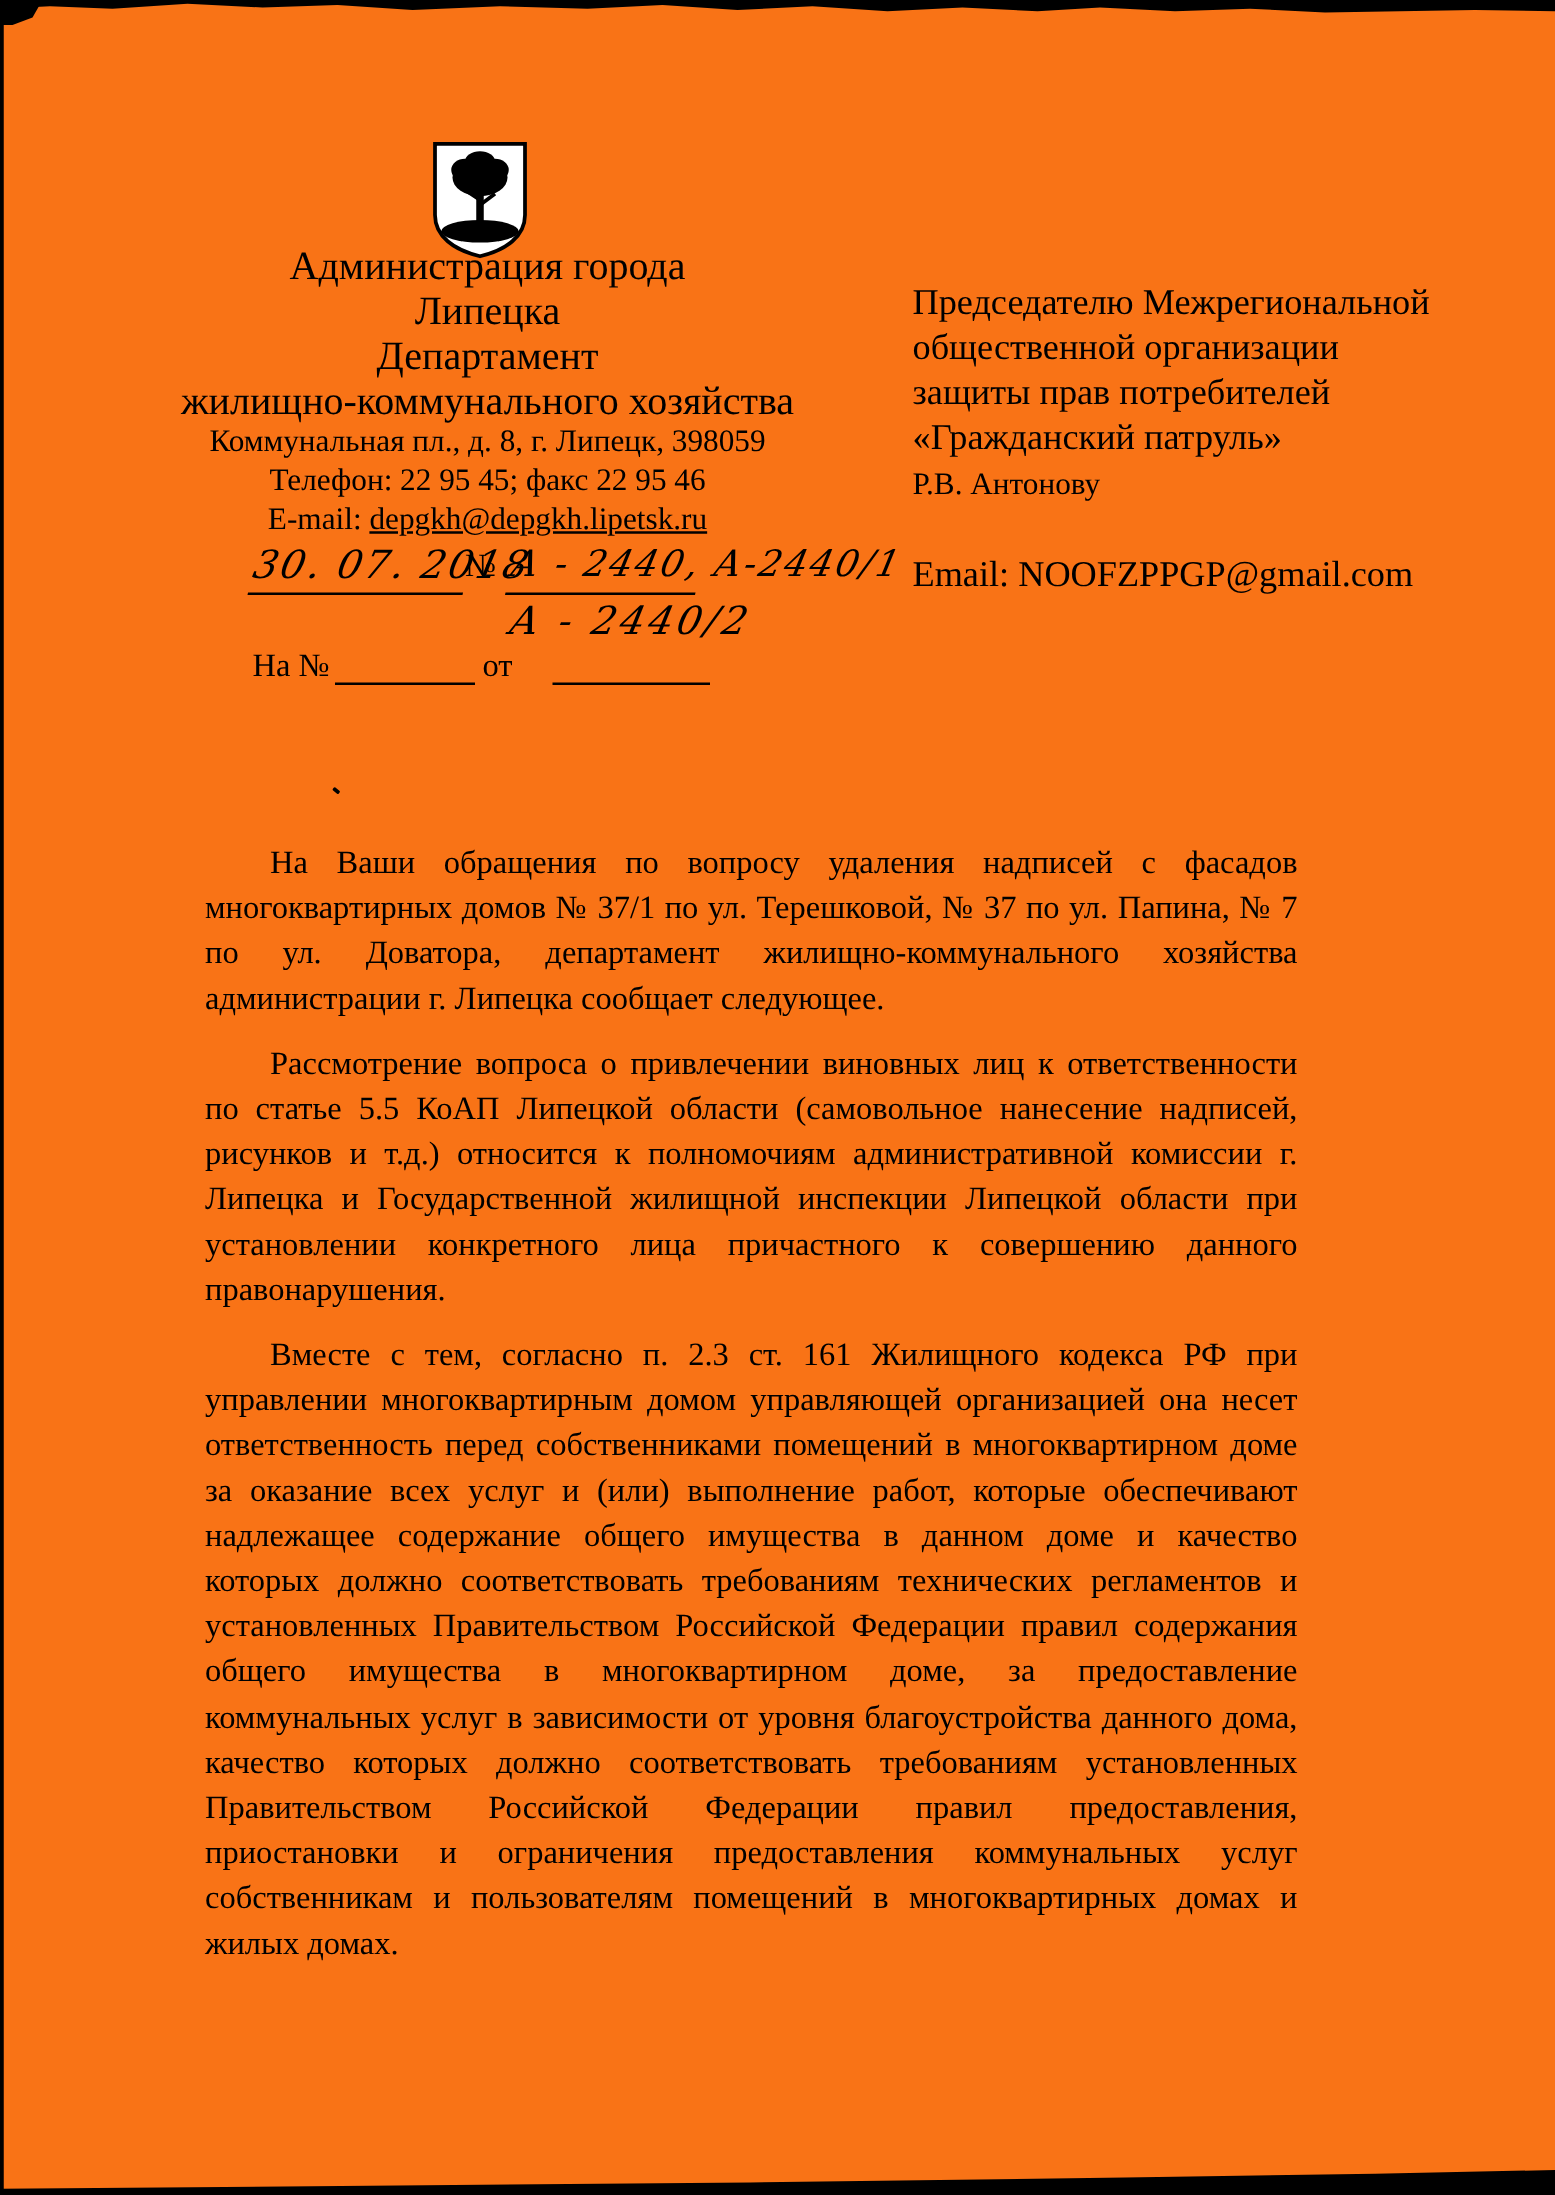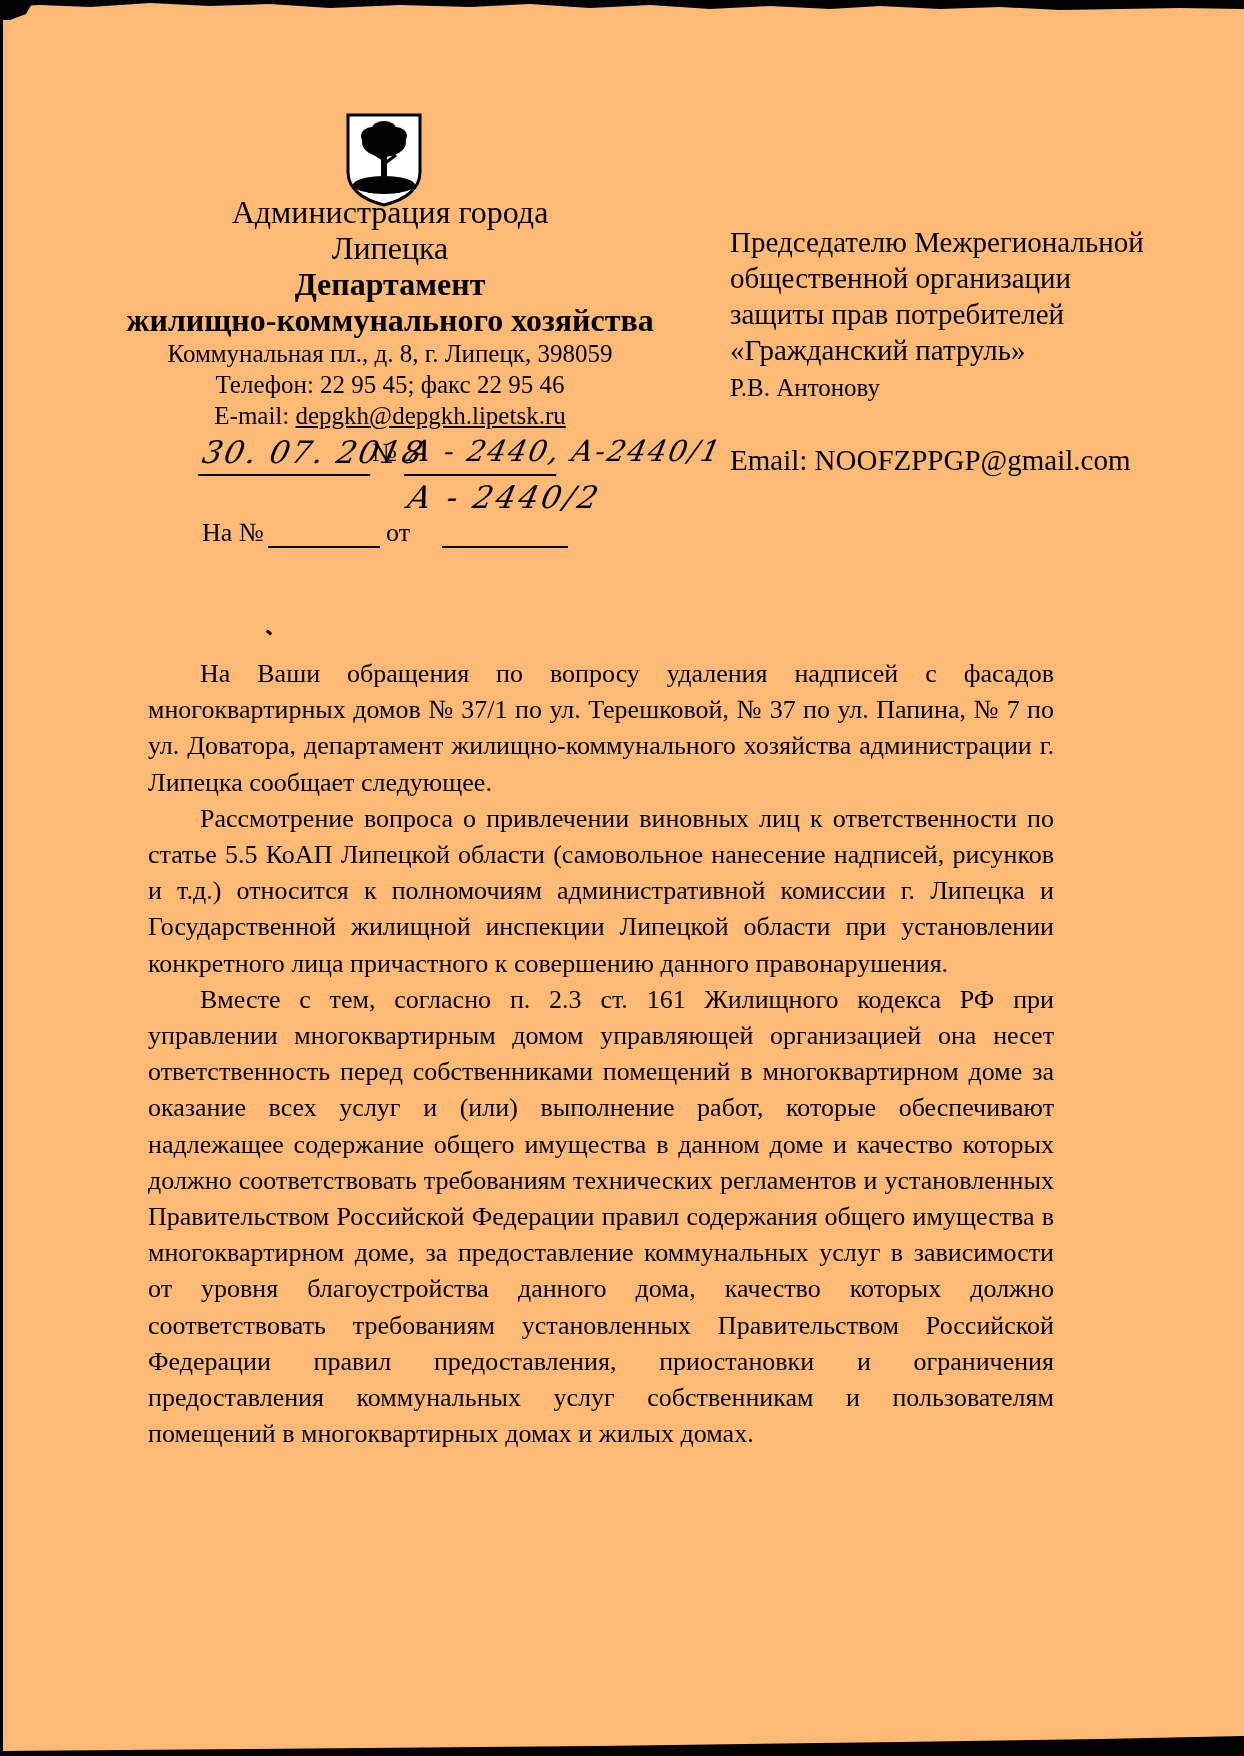--- a/index.html
+++ b/index.html
@@ -1,33 +1,33 @@
 <!DOCTYPE html>
 <html><head>
 <meta charset="utf-8">
 <style>
   html,body{margin:0;padding:0;background:#888;}
   #page{
     position:relative;
     width:1244px;height:1756px;
-    background:#fdba74;
+    background:#f97316;
     overflow:hidden;
     font-family:"Liberation Serif", serif;
     color:#000;
   }
   .abs{position:absolute;}
   
   .scan-svg{display:block;}
   
   #lh-left{
     left:110px;top:194px;width:560px;
     text-align:center;
   }
   .lh-org{font-size:32px;line-height:36px;}
-  .lh-bold{font-size:32px;line-height:36px;font-weight:bold;}
+  .lh-bold{font-size:32px;line-height:36px;font-weight:normal;}
   .lh-small{font-size:25px;line-height:31px;}
   .lh-email u{}
   
   .hw{
     font-family:"DejaVu Serif", serif;
     font-style:italic;
     letter-spacing:2px;
     transform:skewX(-12deg);
     transform-origin:left bottom;
     white-space:nowrap;
@@ -53,21 +53,21 @@
   
   #recipient-lines{left:730px;top:204px;width:440px;font-size:29px;line-height:36px;margin-top:20px;}
   #recipient-name{left:730px;top:374px;font-size:25px;}
   #recipient-email{left:730px;top:444px;font-size:29px;}
   
   #letter-body{
     left:148px;top:656px;width:906px;
     font-size:26px;line-height:36.2px;
     text-align:justify;
   }
-  #letter-body p{margin:0;text-indent:52px;}
+  #letter-body p{margin:16px;text-indent:52px;}
   
   #speck{left:266px;top:631px;width:6px;height:3px;background:#000;transform:rotate(38deg);border-radius:1px;}
 </style>
 </head>
 <body>
 
 <div id="page">
 
   <svg class="abs scan-svg" style="left:0;top:0;" width="1244" height="20">
     <polygon fill="#000" points="0,0 1244,0 1244,9 1180,8 1120,9 1060,10 1000,7 940,9 880,6 830,9 770,6 710,9 650,5 590,8 530,4 470,7 400,5 330,8 270,4 210,6 150,3 90,7 40,5 0,7"></polygon>

